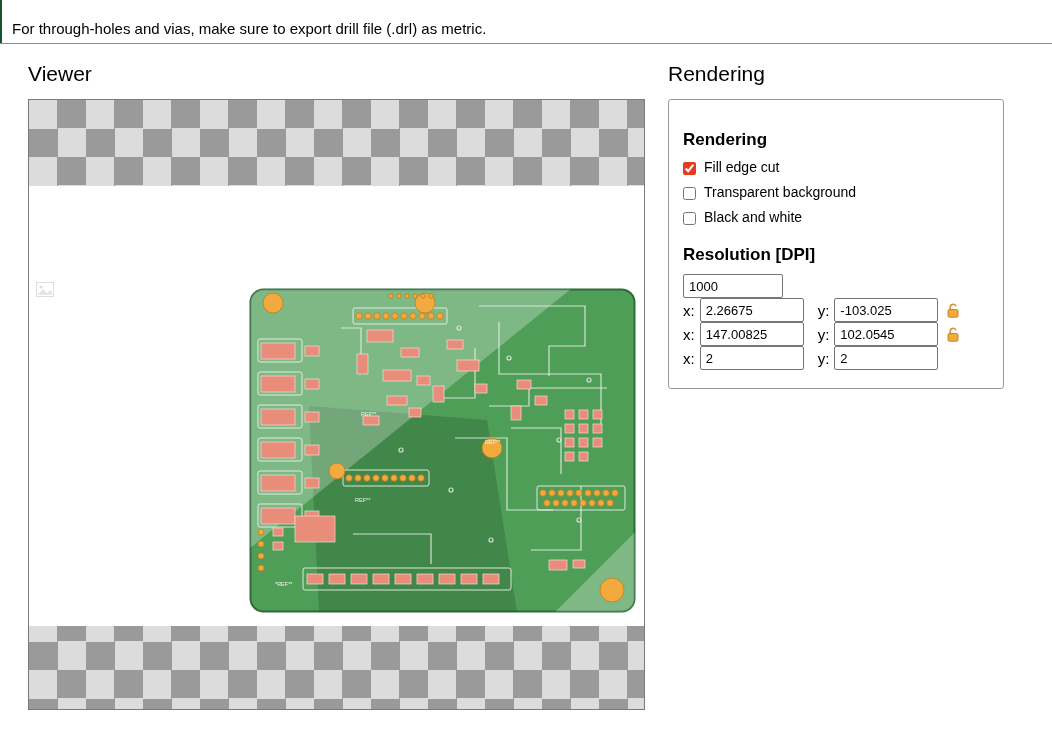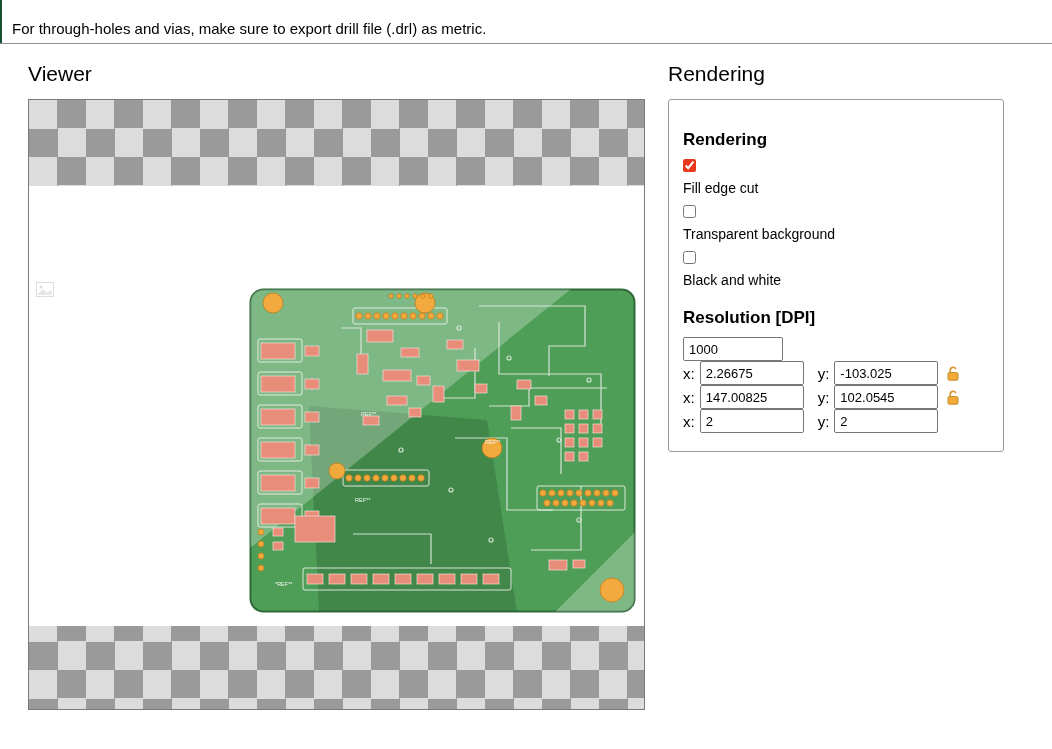--- a/index.html
+++ b/index.html
@@ -57,22 +57,22 @@
   .settings-panel {
     width:336px;
     border:1px solid #9a9a9a;
     border-radius:3px;
     padding:22px 14px 18px 14px;
   }
   .settings-panel h3 { font-size:17px; font-weight:700; margin:20px 0 9px 0; }
   .settings-panel h3:first-child { margin-top:8px; }
 
   .chk-row {
-    display:flex; align-items:flex-start; gap:8px;
-    font-size:14px; margin:9px 0; cursor:pointer;flex-direction:column;
+    display:flex; align-items:flex-end; gap:8px;
+    font-size:14px; margin:9px 0; cursor:pointer;
   }
   .chk-row input[type=checkbox] {
     width:13px; height:13px; margin:0;
     accent-color:#e8391d;
     cursor:pointer;
   }
 
   input[type=text] {
     font-family:"Liberation Sans", sans-serif;
     font-size:13px;

